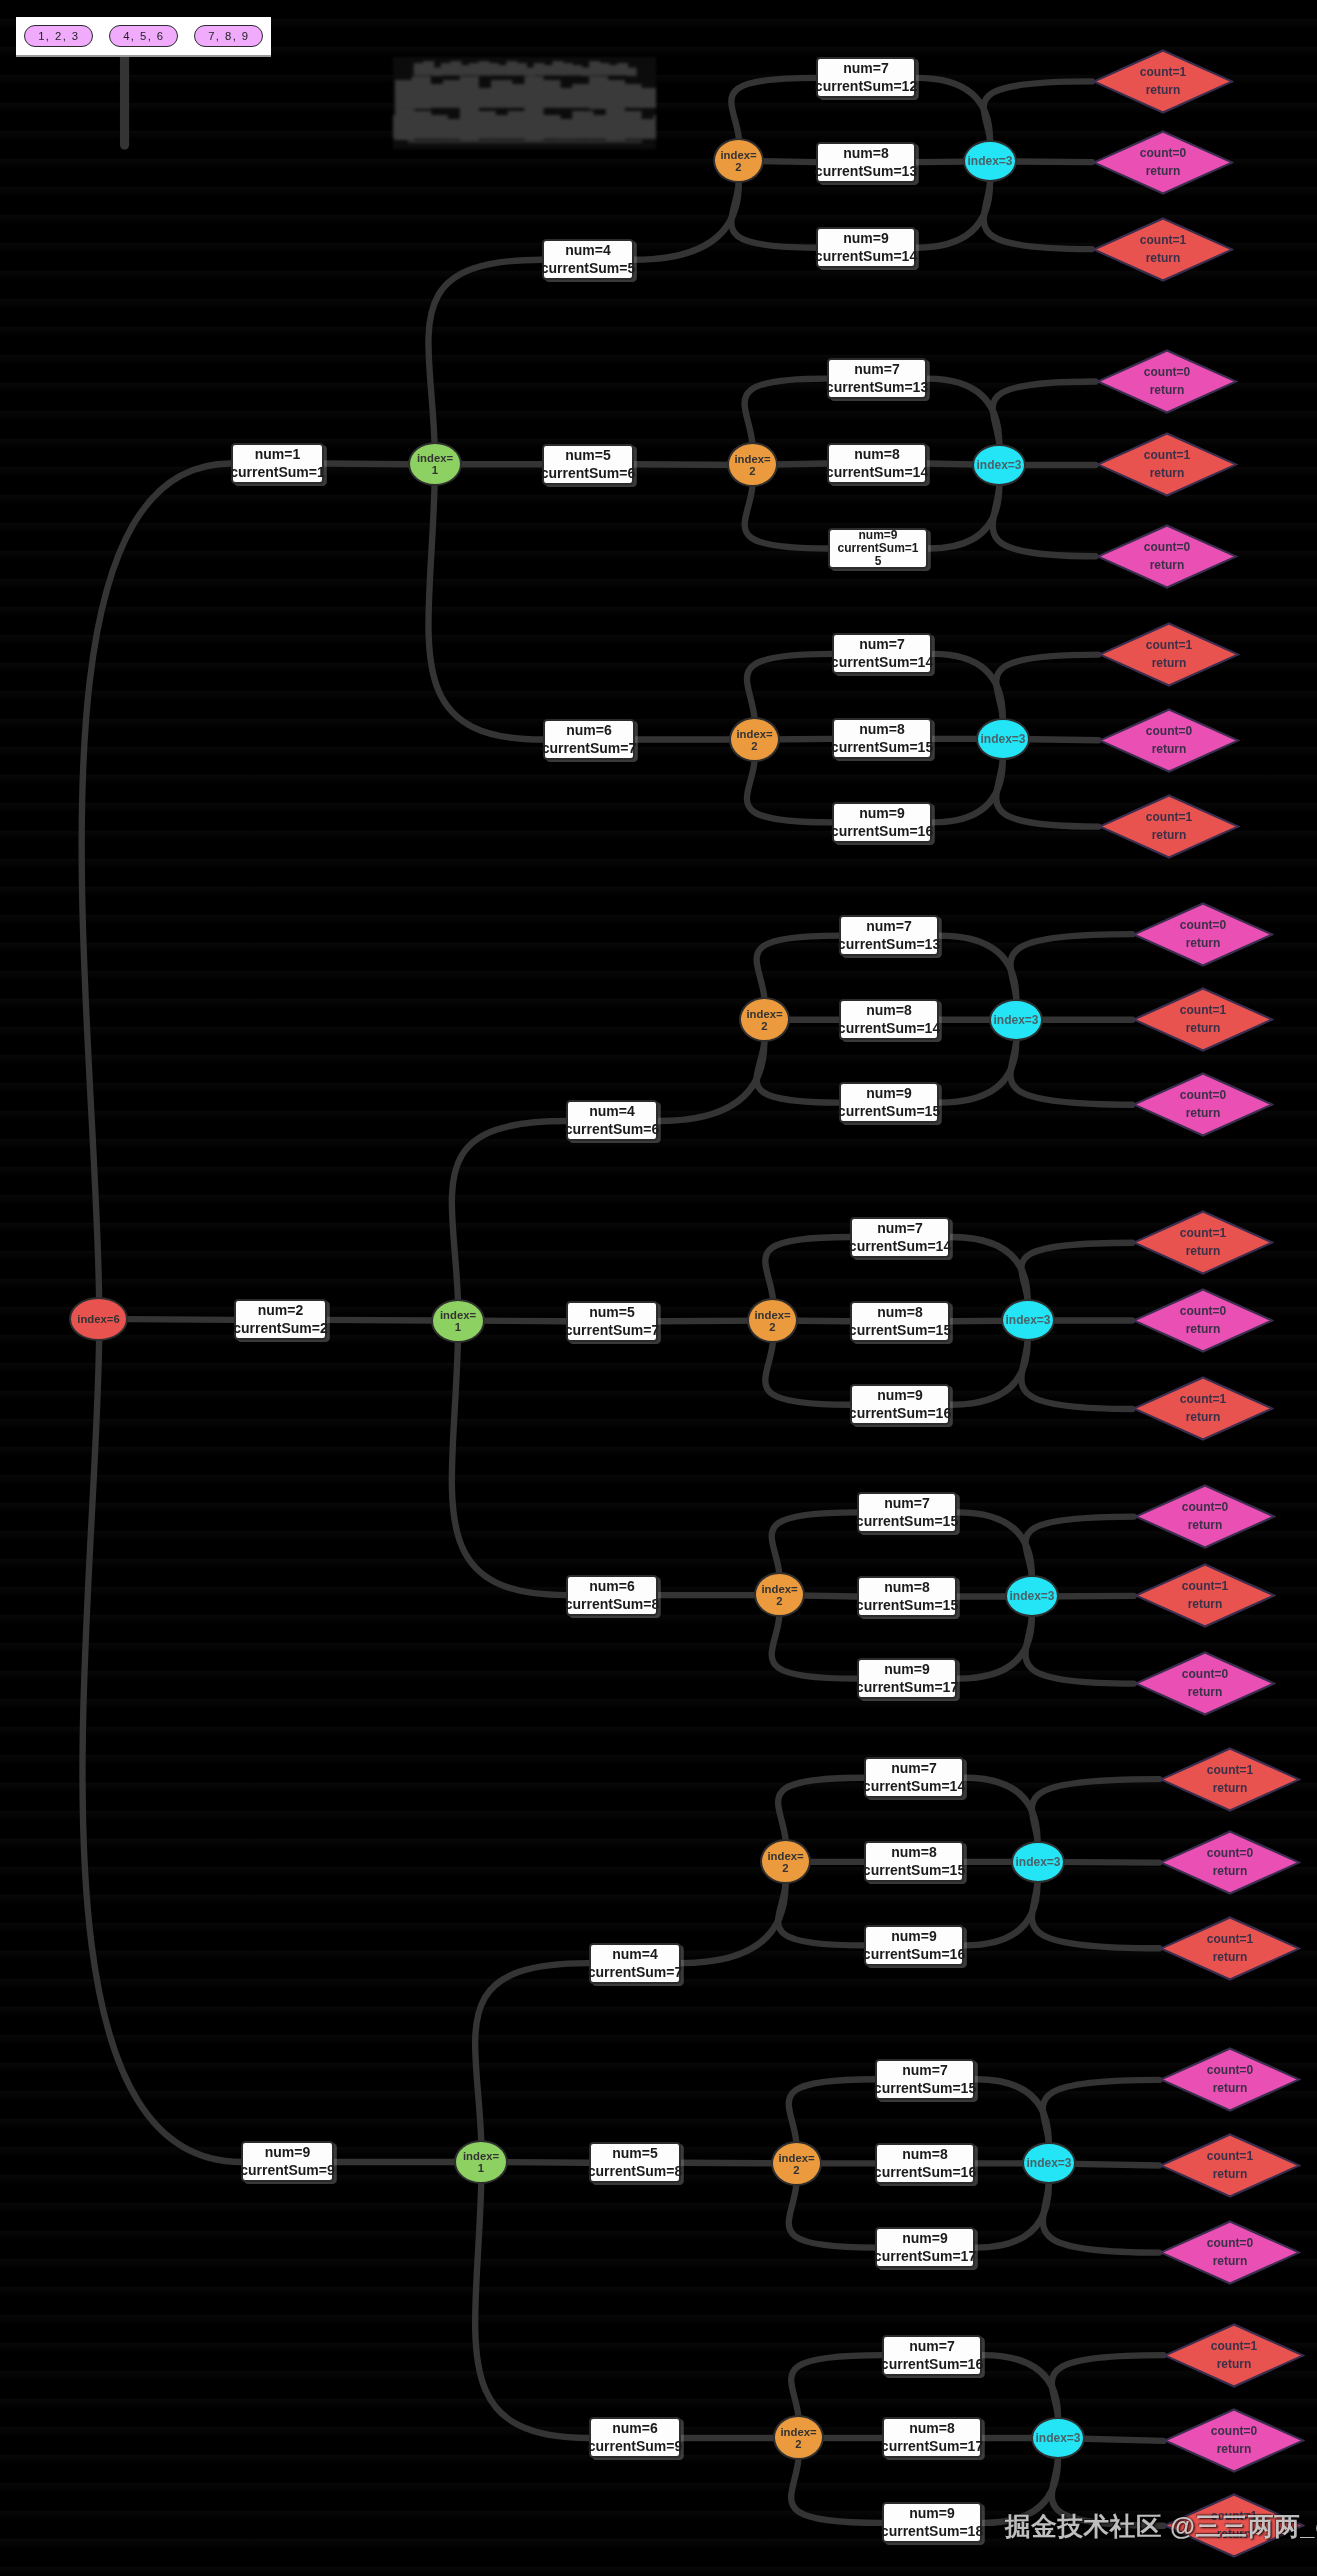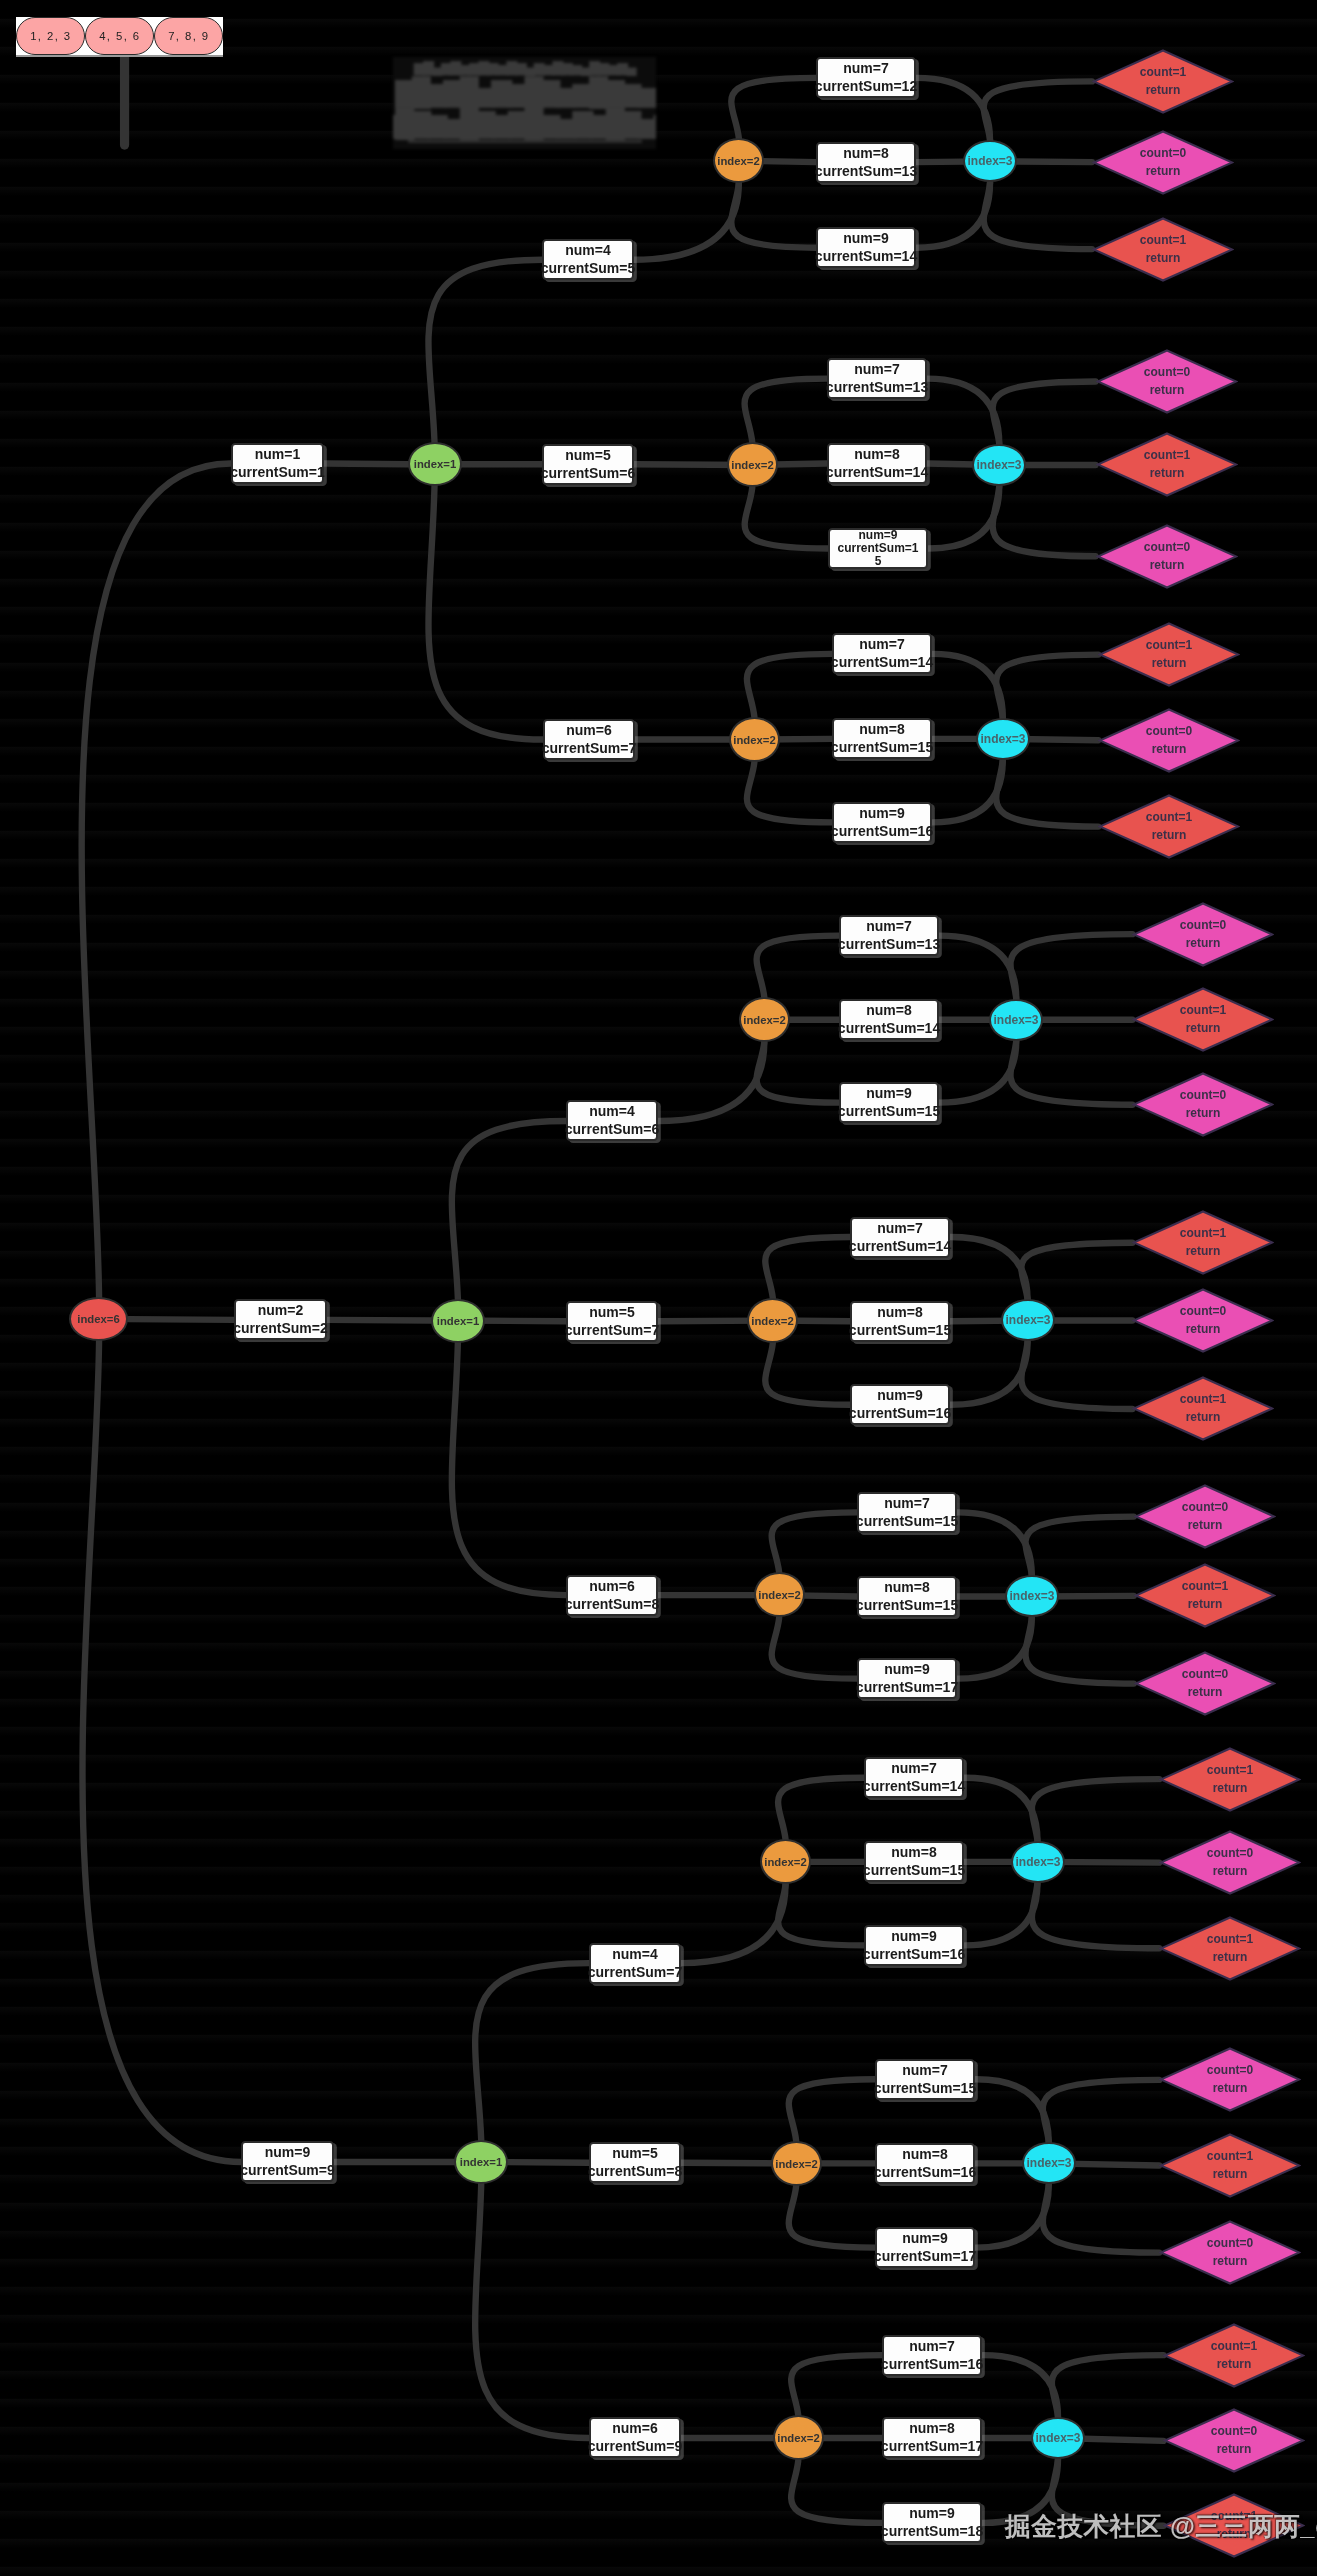--- a/index.html
+++ b/index.html
@@ -13,33 +13,33 @@
     opacity:.8;}
   #edges{position:absolute;left:0;top:0;z-index:1;}
   .node-box{
     position:absolute;z-index:2;background:#fdfdfd;border:2.1px solid #2b2b2b;border-radius:4.2px;
     box-shadow:2.8px 2.1px 0 rgba(150,150,150,.38);display:flex;flex-direction:column;
     align-items:center;justify-content:center;text-align:center;
     font-weight:bold;color:#1b1b1b;font-size:14px;line-height:17.7px;white-space:nowrap;}
   .node-box.three{font-size:12px;line-height:12.7px;}
   .node-circle{
     position:absolute;z-index:2;border:2.1px solid #2e2e2e;border-radius:50%;
-    display:flex;flex-direction:row;align-items:center;justify-content:center;text-align:center;
+    display:flex;flex-direction:column;align-items:center;justify-content:center;text-align:center;
     font-weight:bold;color:#333;font-size:11.3px;line-height:12px;}
   .node-circle.cyan{font-size:12px;color:#47646a;}
   .node-diamond{position:absolute;z-index:2;}
   .node-diamond svg{position:absolute;left:0;top:0;}
   .node-diamond .dtext{
     position:absolute;inset:0;display:flex;flex-direction:column;align-items:center;justify-content:center;
     font-weight:bold;color:#3c3048;font-size:12px;line-height:17.7px;text-align:center;}
   #legend{
     position:absolute;left:16.3px;top:17px;height:38px;z-index:3;background:#fff;
     border-bottom:2.1px solid #9a9a9a;display:flex;align-items:stretch;}
   .chip{
-    width:67px;margin:0;border:1.4px solid #2b2b2b;border-radius:19px;background:#fca5a5;
+    width:67px;margin:8px;border:1.4px solid #2b2b2b;border-radius:12px;background:#f0abfc;
     display:flex;align-items:center;justify-content:center;
     font-size:11.3px;color:#222;font-weight:normal;letter-spacing:1.4px;white-space:nowrap;}
   #smudge{position:absolute;left:393px;top:57px;width:263px;height:92px;z-index:2;
     background:#0c0c0c;color:#3a3a3a;filter:blur(1.4px);overflow:hidden;
     display:flex;flex-direction:column;align-items:center;font-weight:bold;}
   #smudge .s1{font-size:14px;line-height:20px;letter-spacing:-1.4px;white-space:nowrap;}
   #smudge .s2,#smudge .s3{font-size:27px;line-height:31px;letter-spacing:-4.2px;white-space:nowrap;}
   #smudge .s4{margin-top:1.4px;width:234px;height:2.8px;background:#2e2e2e;}
   #watermark{
     position:absolute;left:1005px;top:2509px;z-index:5;font-size:25.5px;font-weight:bold;

